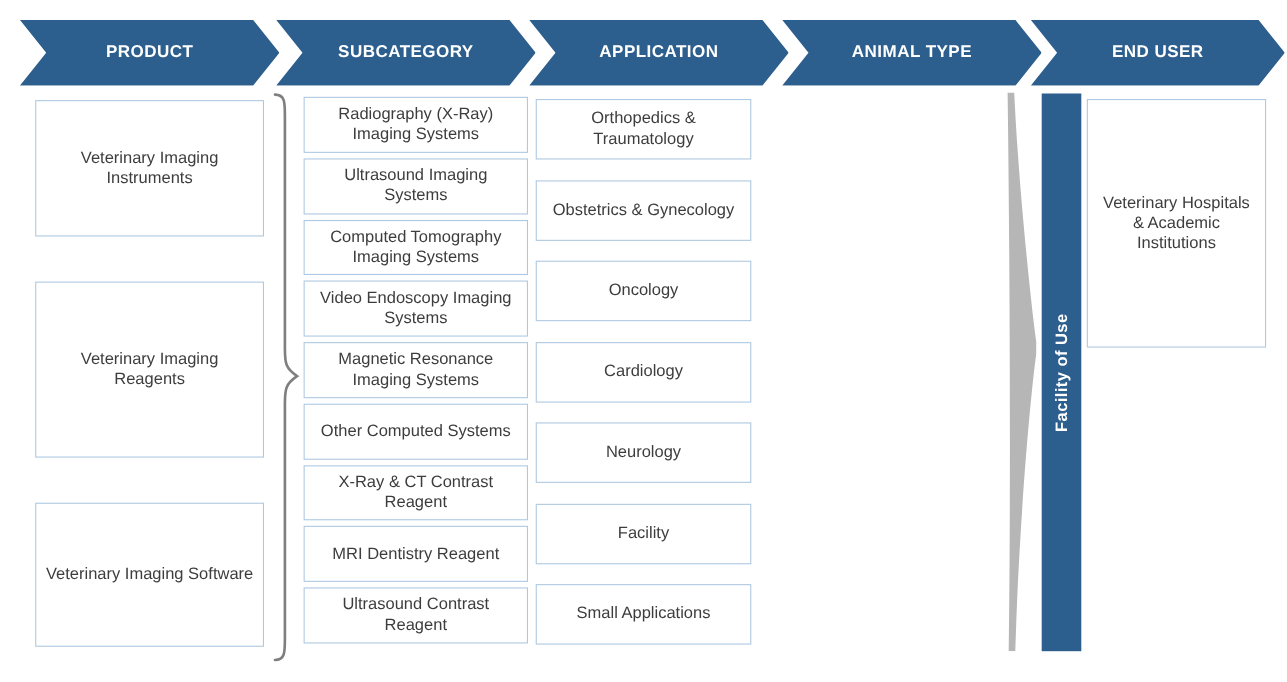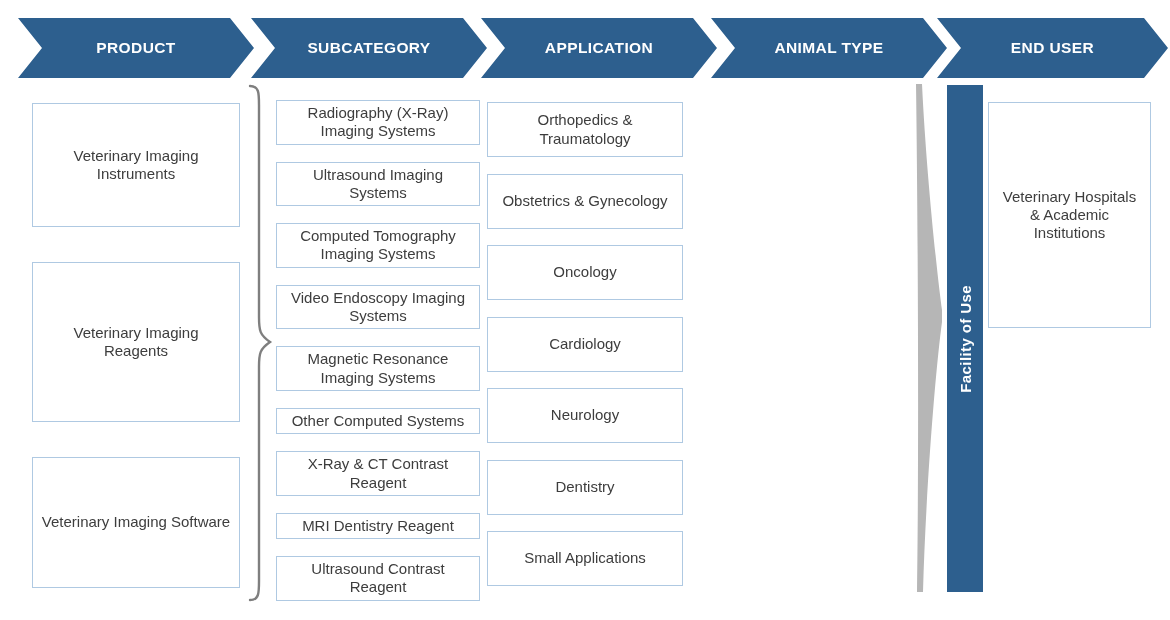--- a/index.html
+++ b/index.html
@@ -17,21 +17,21 @@
   .h1{left:18px;width:236px;}
   .h2{left:251px;width:236px;}
   .h3{left:481px;width:236px;}
   .h4{left:711px;width:236px;}
   .h5{left:937px;width:231px;}
   
   .col{position:absolute;display:flex;flex-direction:column;}
   .box{
     background:#ffffff;border:1px solid #afc9e2;box-sizing:border-box;
     display:flex;align-items:center;justify-content:center;text-align:center;
-    font-size:15px;line-height:1.22;padding:3px 8px;margin-top:12px;
+    font-size:15px;line-height:1.22;padding:3px 8px;
   }
   .col-product{left:32px;top:91px;width:208px;height:497px;justify-content:space-between;}
   .col-product .box:nth-child(1){height:124px;}
   .col-product .box:nth-child(2){height:160px;}
   .col-product .box:nth-child(3){height:131px;}
   .col-subcategory{left:276px;top:88px;width:204px;height:497px;gap:5px;}
   .col-subcategory .box{flex:1;}
   .col-application{left:487px;top:90px;width:196px;height:496px;justify-content:space-between;}
   .col-application .box{height:55px;}
   .col-animal{left:696px;top:90px;width:212px;height:496px;justify-content:space-between;}
@@ -95,21 +95,21 @@
     <div class="box">MRI Dentistry Reagent</div>
     <div class="box">Ultrasound Contrast Reagent</div>
   </div>
 
   <div class="col col-application">
     <div class="box">Orthopedics &amp; Traumatology</div>
     <div class="box">Obstetrics &amp; Gynecology</div>
     <div class="box">Oncology</div>
     <div class="box">Cardiology</div>
     <div class="box">Neurology</div>
-    <div class="box">Dentistry</div>
+    <div class="box">Facility</div>
     <div class="box">Small Applications</div>
   </div>
 
 
   <svg class="lens-svg" width="32" height="508" viewBox="0 0 32 508">
     <path d="M4 0 L10 0 C14 85 25 190 30 226 L30 238 C24 282 14 400 11 508 L5 508 C7 370 6 140 4 0 Z" fill="#b6b6b6"></path>
   </svg>
 
   <div class="facility-bar">
     <span>Facility of Use</span>

